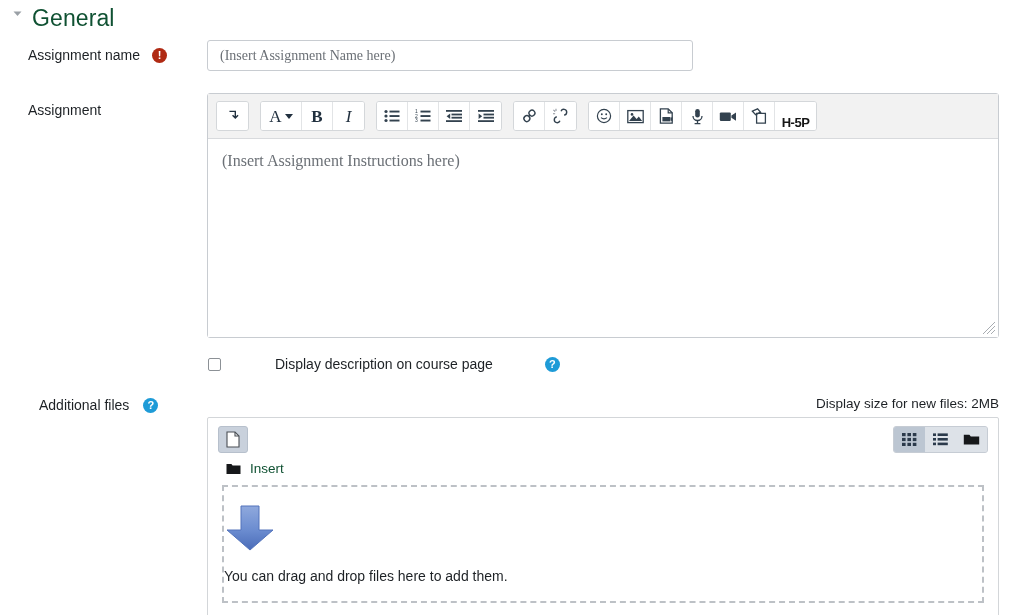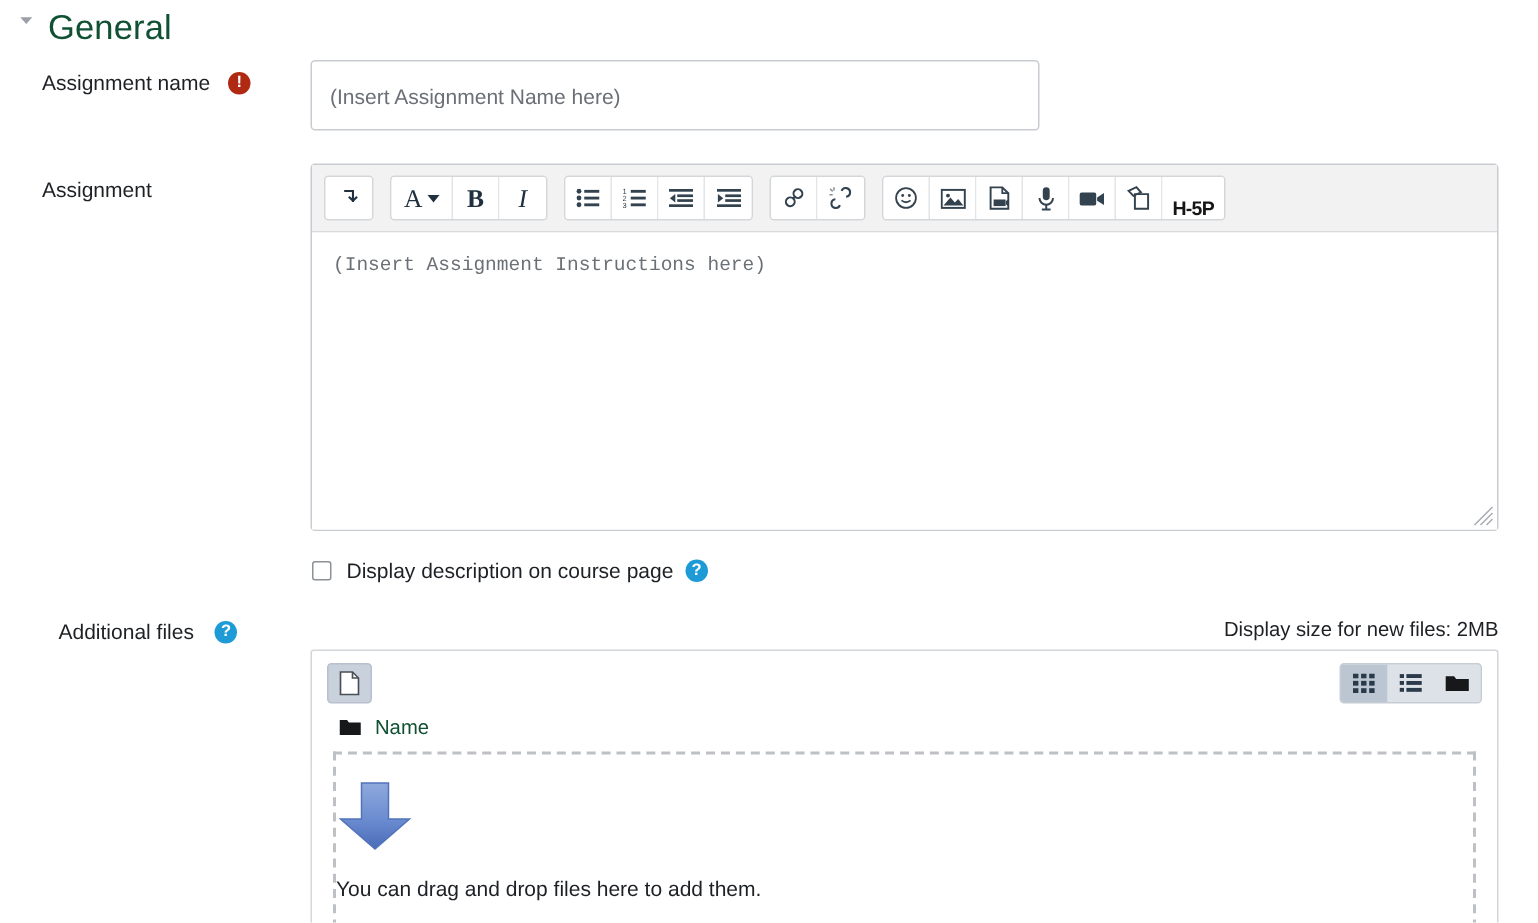--- a/index.html
+++ b/index.html
@@ -101,26 +101,26 @@
     cursor: pointer;
     flex: 0 0 auto;
     font-family: "Liberation Sans", sans-serif;
   }
   .help-icon.inline { margin-left: 8px; vertical-align: middle; }
   .label-col .help-icon { margin-left: 14px; }
 
   
   .text-input {
     width: 486px;
-    height: 47px;
+    height: 31px;
     border: 1px solid #c8ccd1;
     border-radius: 3px;
     padding: 0 12px;
     font-size: 14px;
-    font-family: Liberation Sans, sans-serif;
+    font-family: Liberation Serif, serif;
     color: #6b7076;
     background: #fff;
     outline: none;
   }
   .text-input::placeholder { color: #6b7076; opacity: 1; }
 
   
   .editor-wrap {
     width: 792px;
     border: 1px solid #c8ccd1;
@@ -183,22 +183,22 @@
     border-top: 5px solid #21303f;
   }
 
   .editor-area {
     width: 100%;
     height: 198px;
     border: 0;
     outline: none;
     resize: none;
     padding: 12px 14px;
-    font-size: 13px;
-    font-family: Liberation Mono, monospace;
+    font-size: 16px;
+    font-family: Liberation Serif, serif;
     color: #6b7076;
     background: #fff;
     display: block;
     line-height: 20px;
   }
   .editor-area::placeholder { color: #6b7076; opacity: 1; }
   .resize-grip {
     position: absolute;
     right: 2px;
     bottom: 2px;
@@ -207,20 +207,21 @@
     pointer-events: none;
   }
   .editor-body { position: relative; }
 
   
   .check-row {
     display: flex;
     align-items: center;
     margin-top: 18px;
     padding-left: 1px;
+    gap: 44px;
   }
   .cbox {
     width: 13px;
     height: 13px;
     border: 1px solid #8c9196;
     border-radius: 2px;
     background: #fff;
     margin-right: 10px;
     cursor: pointer;
     flex: 0 0 auto;
@@ -546,21 +547,21 @@
               <path d="M0.8 1.8 H6.4 L7.8 3.6 H16.2 V11.6 H0.8 Z" fill="#16181a"></path>
             </svg>
           </button>
         </div>
       </div>
 
       <div class="fm-breadcrumb">
         <svg width="15" height="12" viewBox="0 0 15 12" aria-hidden="true">
           <path d="M0.5 1 H5.4 L6.6 2.6 H14.5 V11 H0.5 Z" fill="#16181a"></path>
         </svg>
-        <span class="crumb">Name</span>
+        <span class="crumb">Insert</span>
       </div>
 
       <div class="dropzone">
         <svg width="52" height="48" viewBox="0 0 52 48" aria-hidden="true">
           <defs>
             <linearGradient id="arrGrad" x1="0" y1="0" x2="0" y2="1">
               <stop offset="0%" stop-color="#8fa9dd"></stop>
               <stop offset="55%" stop-color="#6b8cd0"></stop>
               <stop offset="100%" stop-color="#4a6cb8"></stop>
             </linearGradient>

